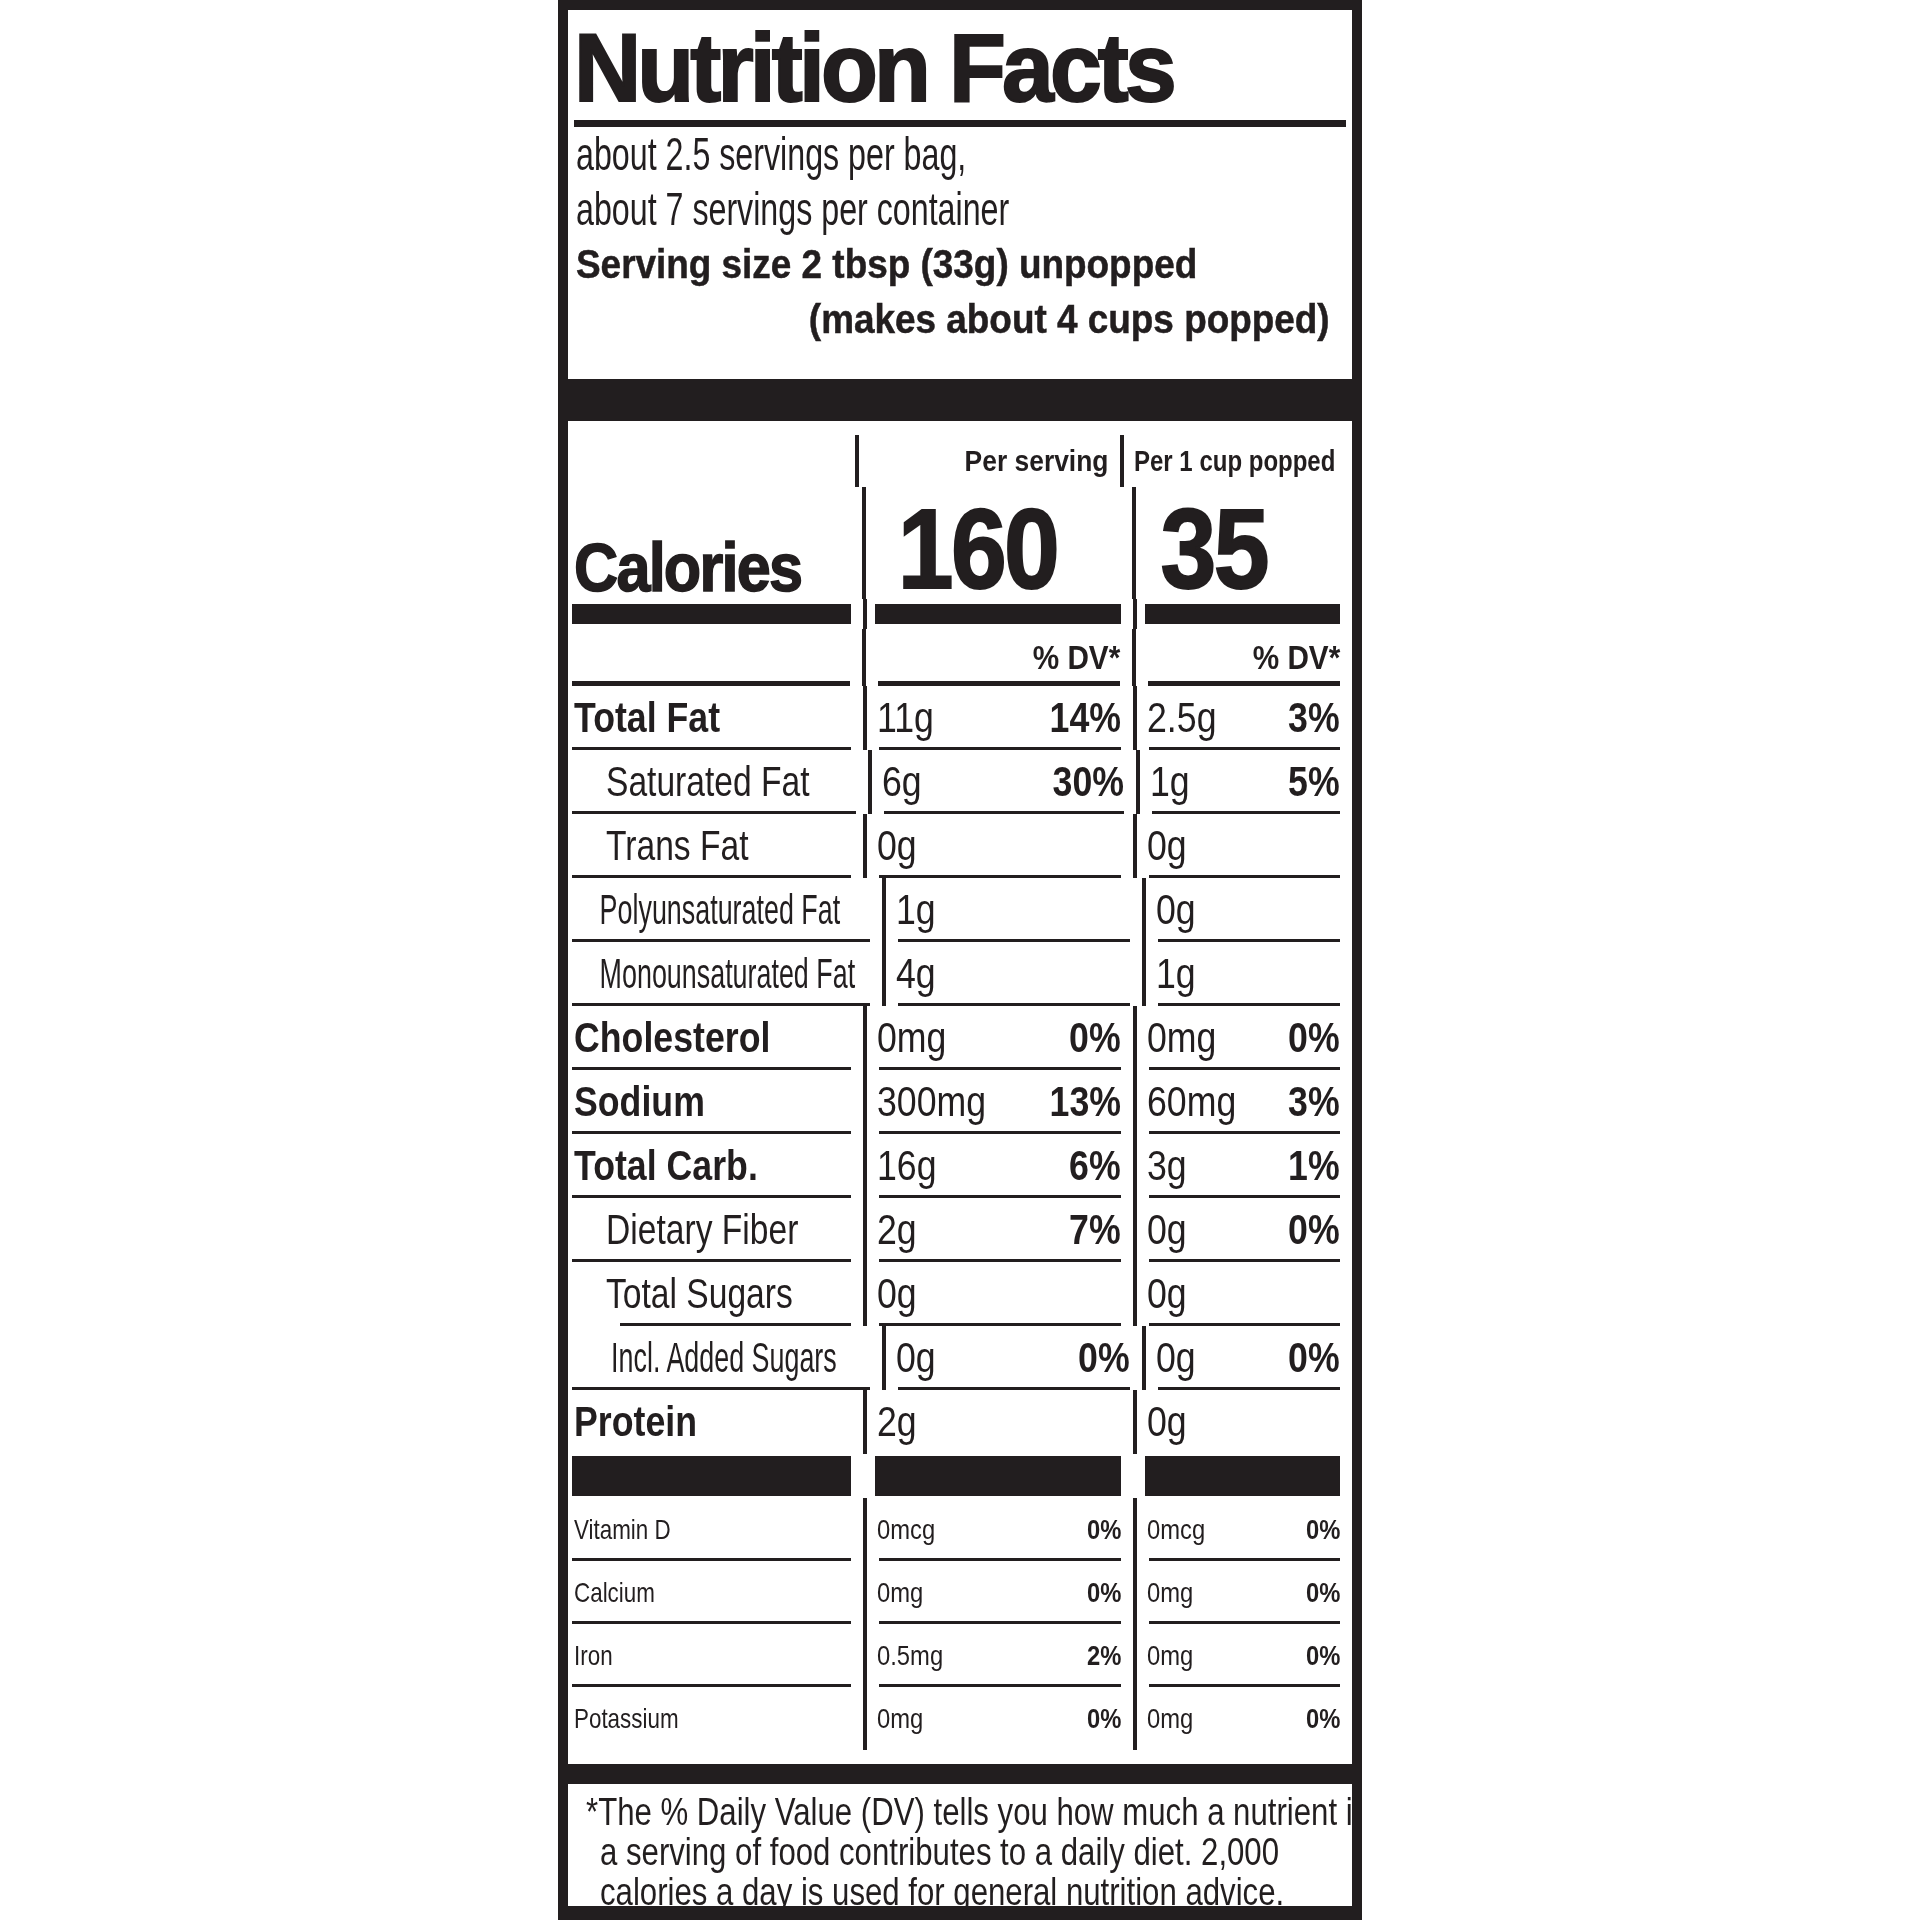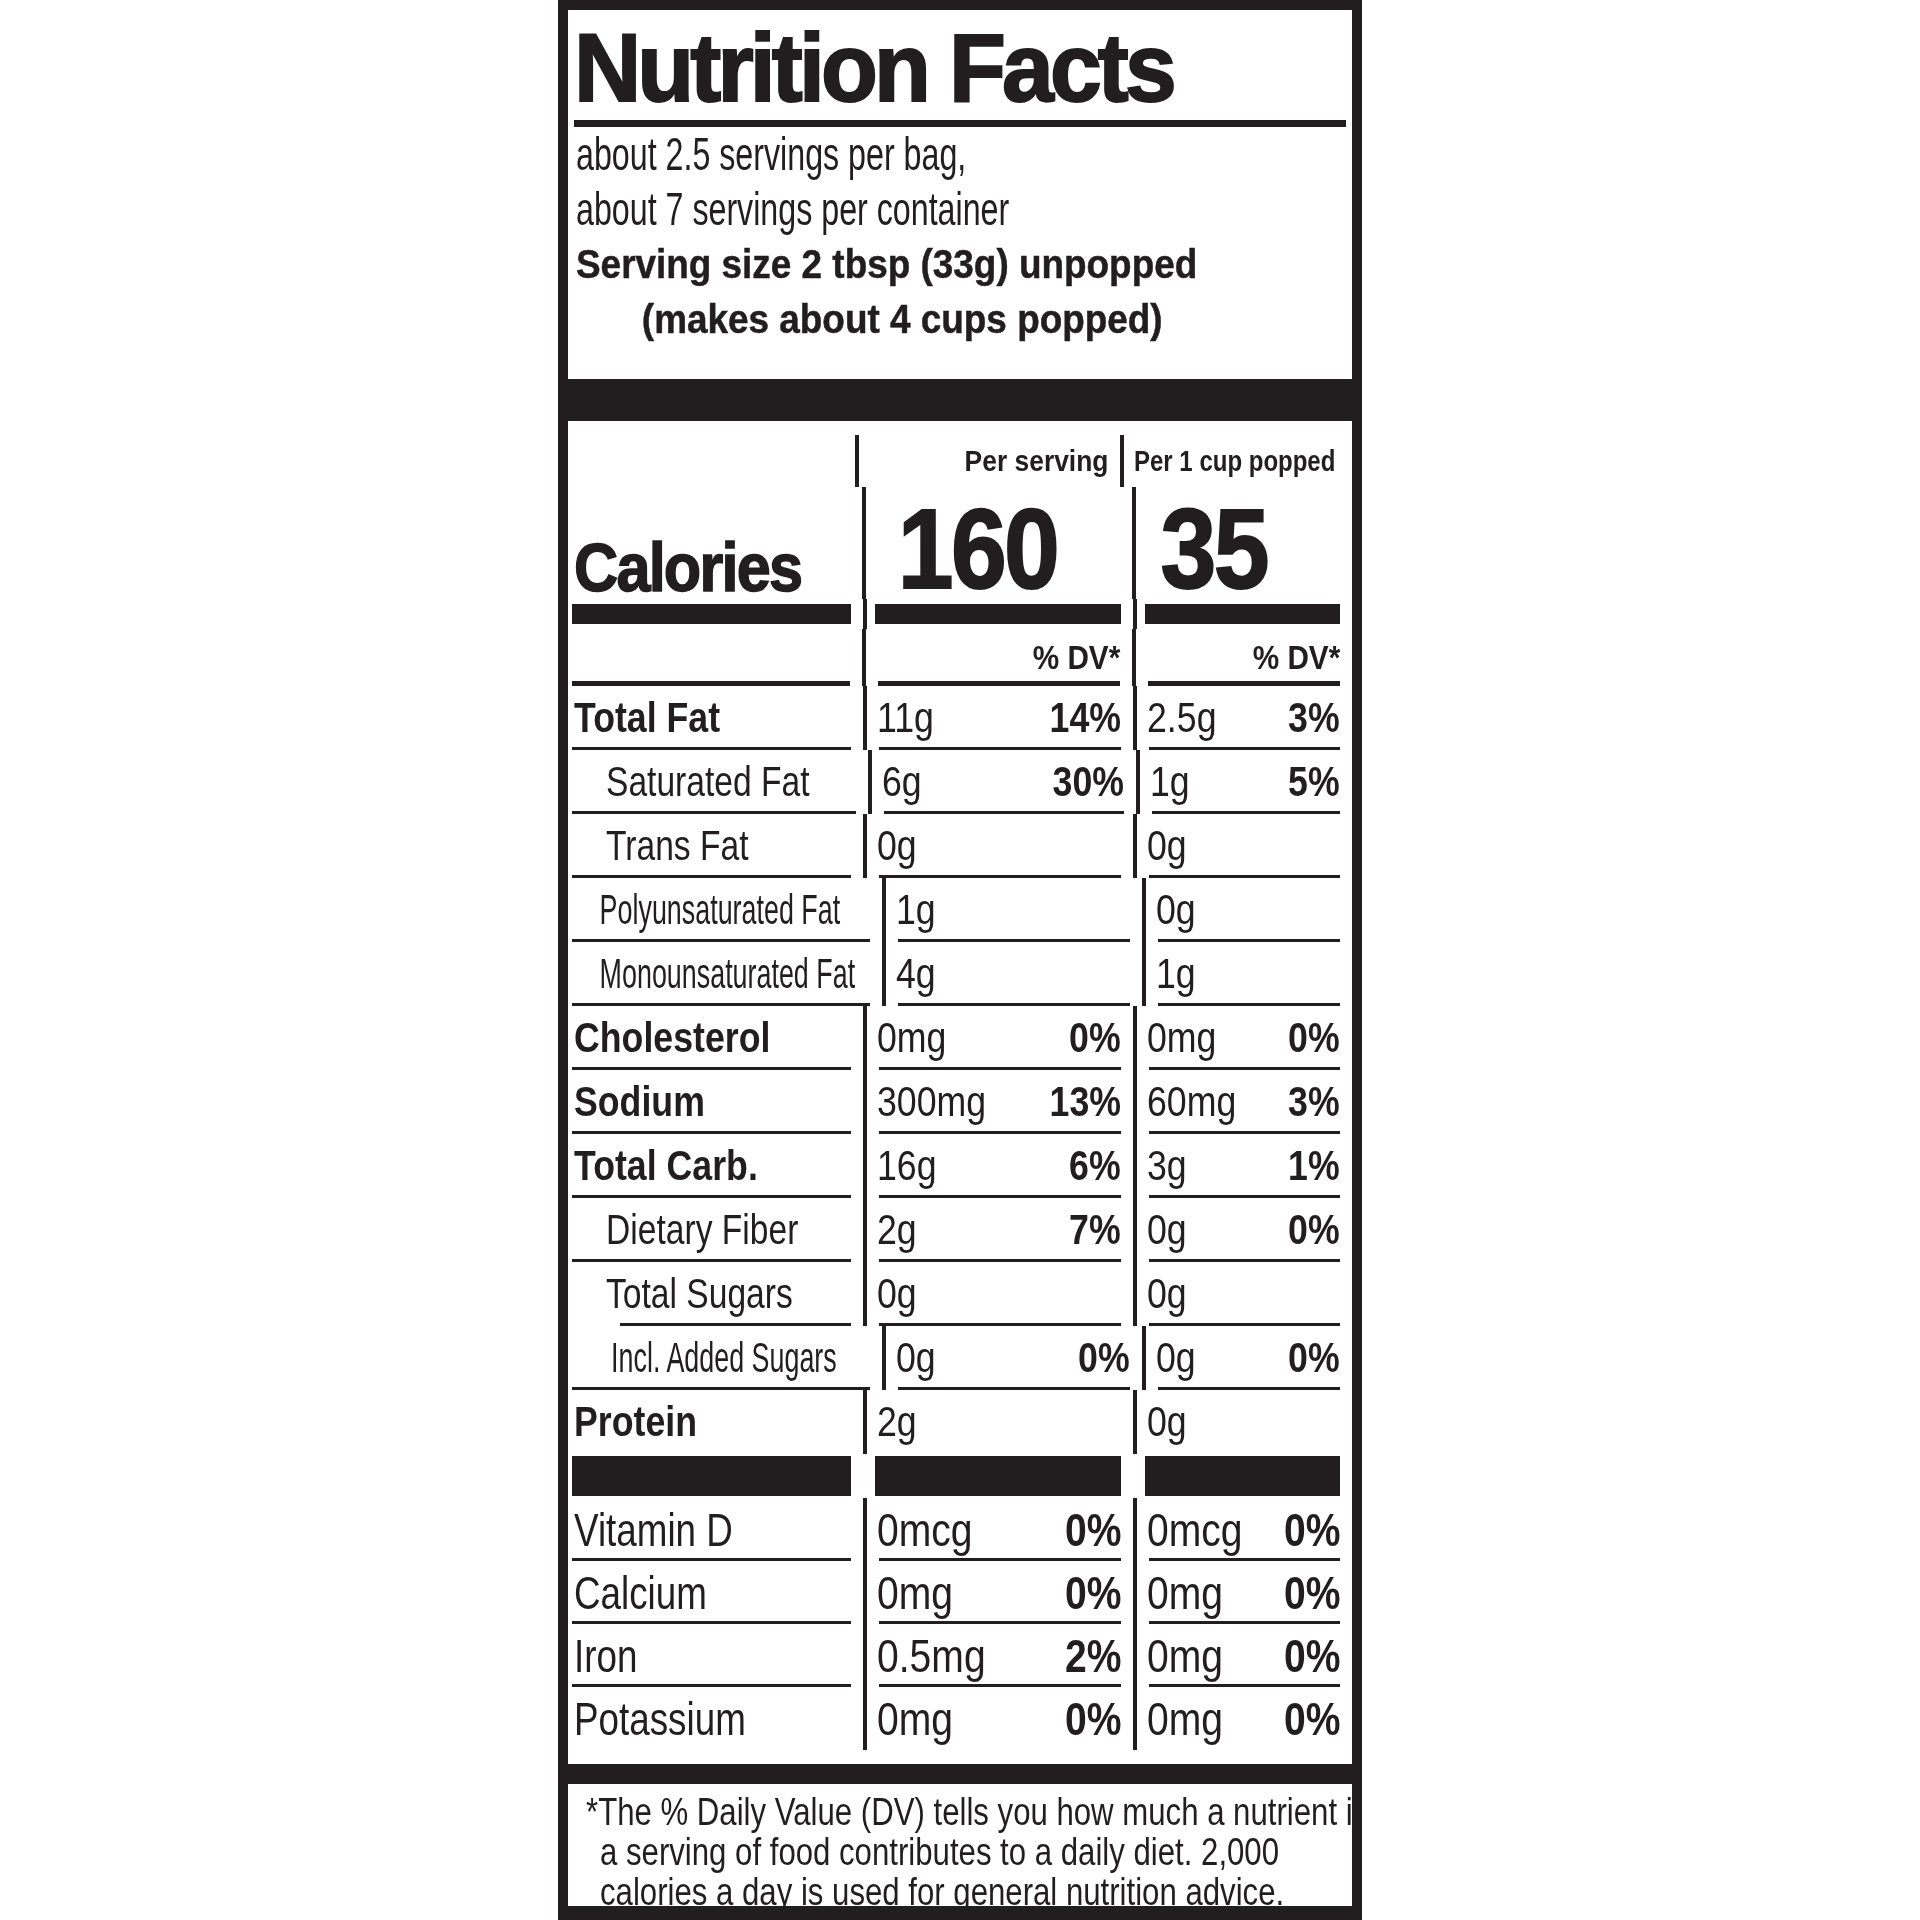--- a/index.html
+++ b/index.html
@@ -22,21 +22,21 @@
   .nf-title{ margin:14px 6px 0; font-size:96px; line-height:88px; font-weight:700; letter-spacing:-4px; }
   .nf-title .cx{ transform:scaleX(0.97); -webkit-text-stroke:2px var(--ink); }
   .title-rule{ height:7px; background:var(--ink); margin:8px 6px 0; }
 
   .about{ margin-left:8px; font-size:46px; line-height:55px; font-weight:400; }
   .about:first-of-type{ margin-top:6px; }
   .about .cx{ transform:scaleX(0.70); }
 
   .ssize{ margin-left:8px; font-size:41px; line-height:55px; font-weight:700; }
   .ssize .cx{ transform:scaleX(0.90); -webkit-text-stroke:0.5px var(--ink); }
-  .ssize.right{ text-align:left; margin-left:16px; padding-right:22px; }
+  .ssize.right{ text-align:right; margin-left:5px; padding-right:22px; }
 
   .bar-thick{ height:42px; background:var(--ink); margin-top:32px; margin-bottom:14px; }
   .bar-thin{ height:20px; background:var(--ink); margin-top:14px; }
 
   
   .grow{ display:flex; }
   .cell{ position:relative; display:flex; align-items:center; }
   .c1{ width:314px; padding-left:6px; }
   .c2{ width:287px; border-left:4px solid var(--ink); }
   .c3{ width:232px; border-left:4px solid var(--ink); }
@@ -63,21 +63,21 @@
   .c1 .cbar{ left:4px; }
 
   .dv-row{ height:57px; }
   .dv-row .c2,.dv-row .c3{ justify-content:flex-end;padding-left:28px; }
   .dvhead{ font-size:33px; font-weight:700; }
   .dv-row .cx{ transform:scaleX(0.90); }
   .dv-row .cell::after{ content:""; position:absolute; left:12px; right:12px; bottom:0; height:5px; background:var(--ink); }
   .dv-row .c1::after{ left:4px; }
 
   .nrow{ height:64px; font-size:42px; }
-  .vrow{ height:63px; font-size:46px; }
+  .vrow{ height:63px; font-size:28px; }
   .hl::after{ content:""; position:absolute; left:12px; right:12px; bottom:0; height:3px; background:var(--ink); }
   .hl.c1::after{ left:4px; }
   .hl.hl-ind::after{ left:52px; }
 
   .nm{ font-weight:400; }
   .nm.b{ font-weight:700; }
   .nm.cx{ transform:scaleX(0.80); }
   .nm.b.cx{ transform:scaleX(0.85); }
   .nm.nw.cx{ transform:scaleX(0.64); }
   .ind1{ padding-left:40px; }

